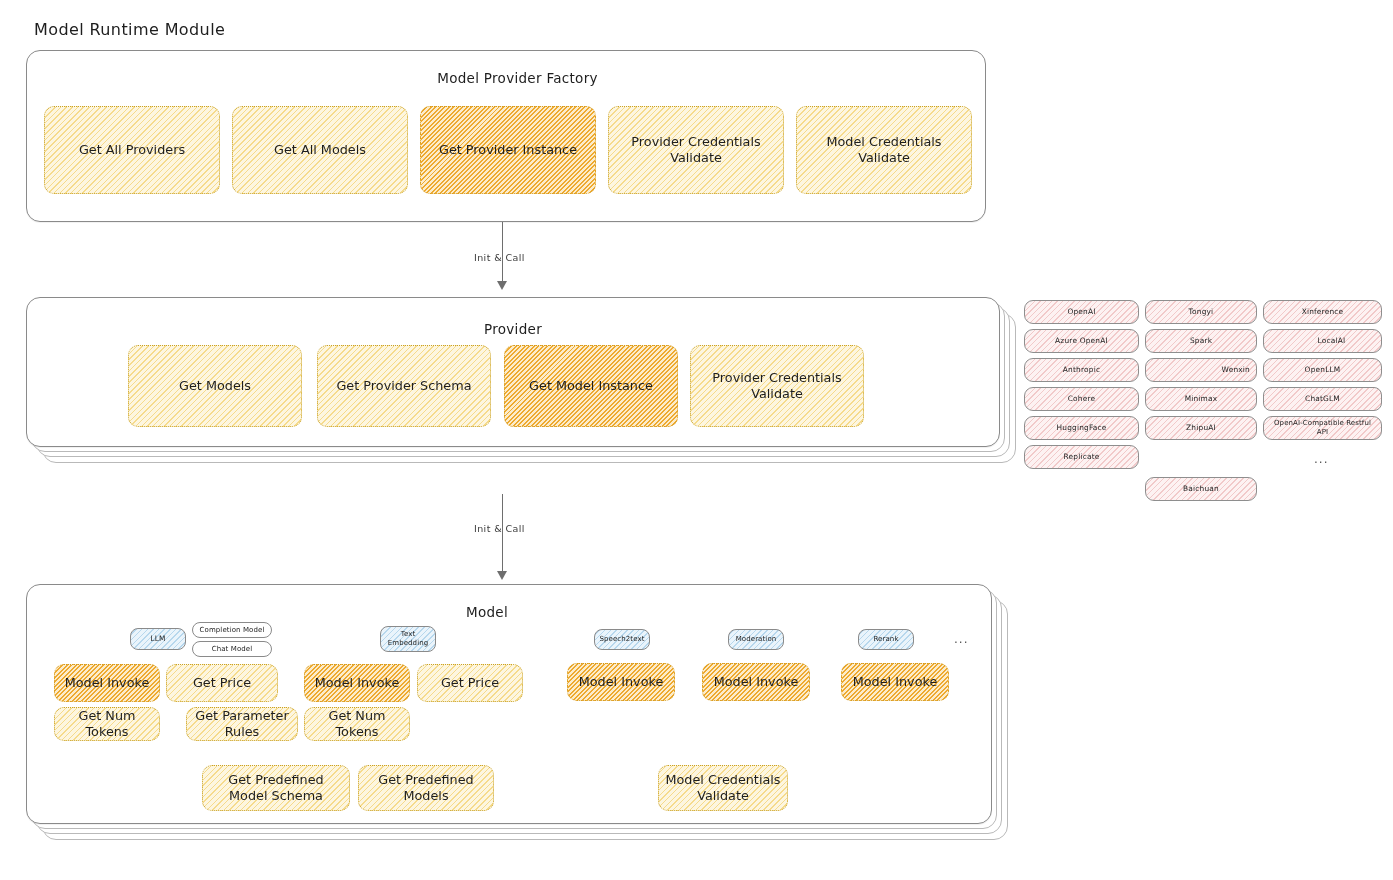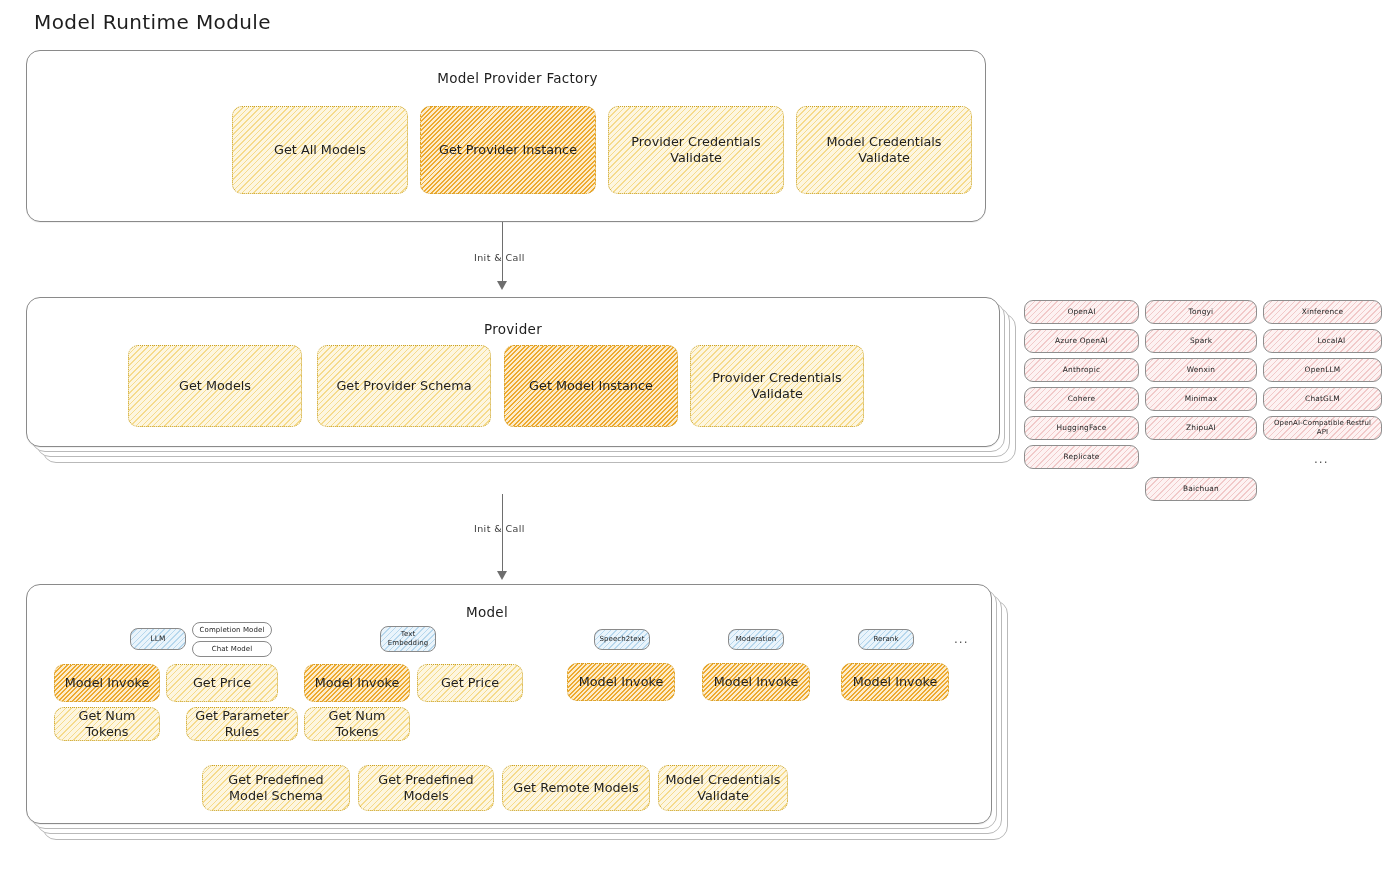--- a/index.html
+++ b/index.html
@@ -14,22 +14,22 @@
     position: relative;
     overflow: hidden;
     font-family: "DejaVu Sans", sans-serif;
     color: #1e1e1e;
   }
 
   
   #page-title {
     position: absolute;
     left: 34px;
-    top: 10px;
-    font-size: 20px;
+    top: 20px;
+    font-size: 16px;
     letter-spacing: 0.4px;
     color: #1e1e1e;
   }
 
   
   .stack-wrap { position: absolute; }
   .stack-layer {
     position: absolute;
     border: 1.2px solid #b9b9b9;
     border-radius: 14px;
@@ -154,20 +154,23 @@
 </style>
 </head>
 <body>
 
 <div id="page-title">Model Runtime Module</div>
 
 <div class="stack-wrap" style="left:26px; top:50px; width:960px; height:172px;">
   <div class="panel" style="width:960px; height:172px;"></div>
   <div class="panel-title" style="top:20px;padding-left:23px;">Model Provider Factory</div>
 
+  <div class="node fill-yellow fs-13" style="left:18px; top:56px; width:176px; height:88px;">
+    <span>Get All Providers</span>
+  </div>
   <div class="node fill-yellow fs-13" style="left:206px; top:56px; width:176px; height:88px;">
     <span>Get All Models</span>
   </div>
   <div class="node fill-orange fs-13" style="left:394px; top:56px; width:176px; height:88px;">
     <span>Get Provider Instance</span>
   </div>
   <div class="node fill-yellow fs-13" style="left:582px; top:56px; width:176px; height:88px;">
     <span>Provider Credentials Validate</span>
   </div>
   <div class="node fill-yellow fs-13" style="left:770px; top:56px; width:176px; height:88px;">
@@ -222,21 +225,21 @@
   <div class="node fill-pink fs-8" style="left:0px; top:145px; width:115px; height:24px;">
     <span>Replicate</span>
   </div>
 
   <div class="node fill-pink fs-8" style="left:121px; top:0px; width:112px; height:24px;">
     <span>Tongyi</span>
   </div>
   <div class="node fill-pink fs-8" style="left:121px; top:29px; width:112px; height:24px;">
     <span>Spark</span>
   </div>
-  <div class="node fill-pink fs-8" style="left:121px; top:58px; width:112px; height:24px;">
+  <div class="node fill-pink fs-8" style="left:121px; top:58px; width:112px; height:24px;justify-content:flex-end;">
     <span>Wenxin</span>
   </div>
   <div class="node fill-pink fs-8" style="left:121px; top:87px; width:112px; height:24px;">
     <span>Minimax</span>
   </div>
   <div class="node fill-pink fs-8" style="left:121px; top:116px; width:112px; height:24px;">
     <span>ZhipuAI</span>
   </div>
   <div class="node fill-pink fs-8" style="left:121px; top:145px; width:112px; height:24px;margin-top:32px;">
     <span>Baichuan</span>
@@ -244,21 +247,21 @@
 
   <div class="node fill-pink fs-8" style="left:239px; top:0px; width:119px; height:24px;">
     <span>Xinference</span>
   </div>
   <div class="node fill-pink fs-8" style="left:239px; top:29px; width:119px; height:24px;padding-left:24px;">
     <span>LocalAI</span>
   </div>
   <div class="node fill-pink fs-8" style="left:239px; top:58px; width:119px; height:24px;">
     <span>OpenLLM</span>
   </div>
-  <div class="node fill-pink fs-8" style="left:239px; top:87px; width:119px; height:24px;">
+  <div class="node fill-pink fs-8" style="left:239px; top:87px; width:119px; height:24px;border-radius:8px;">
     <span>ChatGLM</span>
   </div>
   <div class="node fill-pink fs-7" style="left:239px; top:116px; width:119px; height:24px;">
     <span>OpenAI-Compatible Restful API</span>
   </div>
 
   <div class="ellipsis" style="left:290px; top:152px;">...</div>
 </div>
 
 <div>
@@ -331,19 +334,16 @@
   </div>
 
   <div class="ellipsis" style="left:928px; top:48px;">...</div>
 
   <div class="node fill-yellow fs-13" style="left:176px; top:181px; width:148px; height:46px;">
     <span>Get Predefined Model Schema</span>
   </div>
   <div class="node fill-yellow fs-13" style="left:332px; top:181px; width:136px; height:46px;">
     <span>Get Predefined Models</span>
   </div>
-  <div class="node fill-yellow fs-13" style="left:476px; top:181px; width:148px; height:46px;">
-    <span>Get Remote Models</span>
-  </div>
   <div class="node fill-yellow fs-13" style="left:632px; top:181px; width:130px; height:46px;">
     <span>Model Credentials Validate</span>
   </div>
 </div>
 
 </body></html>

